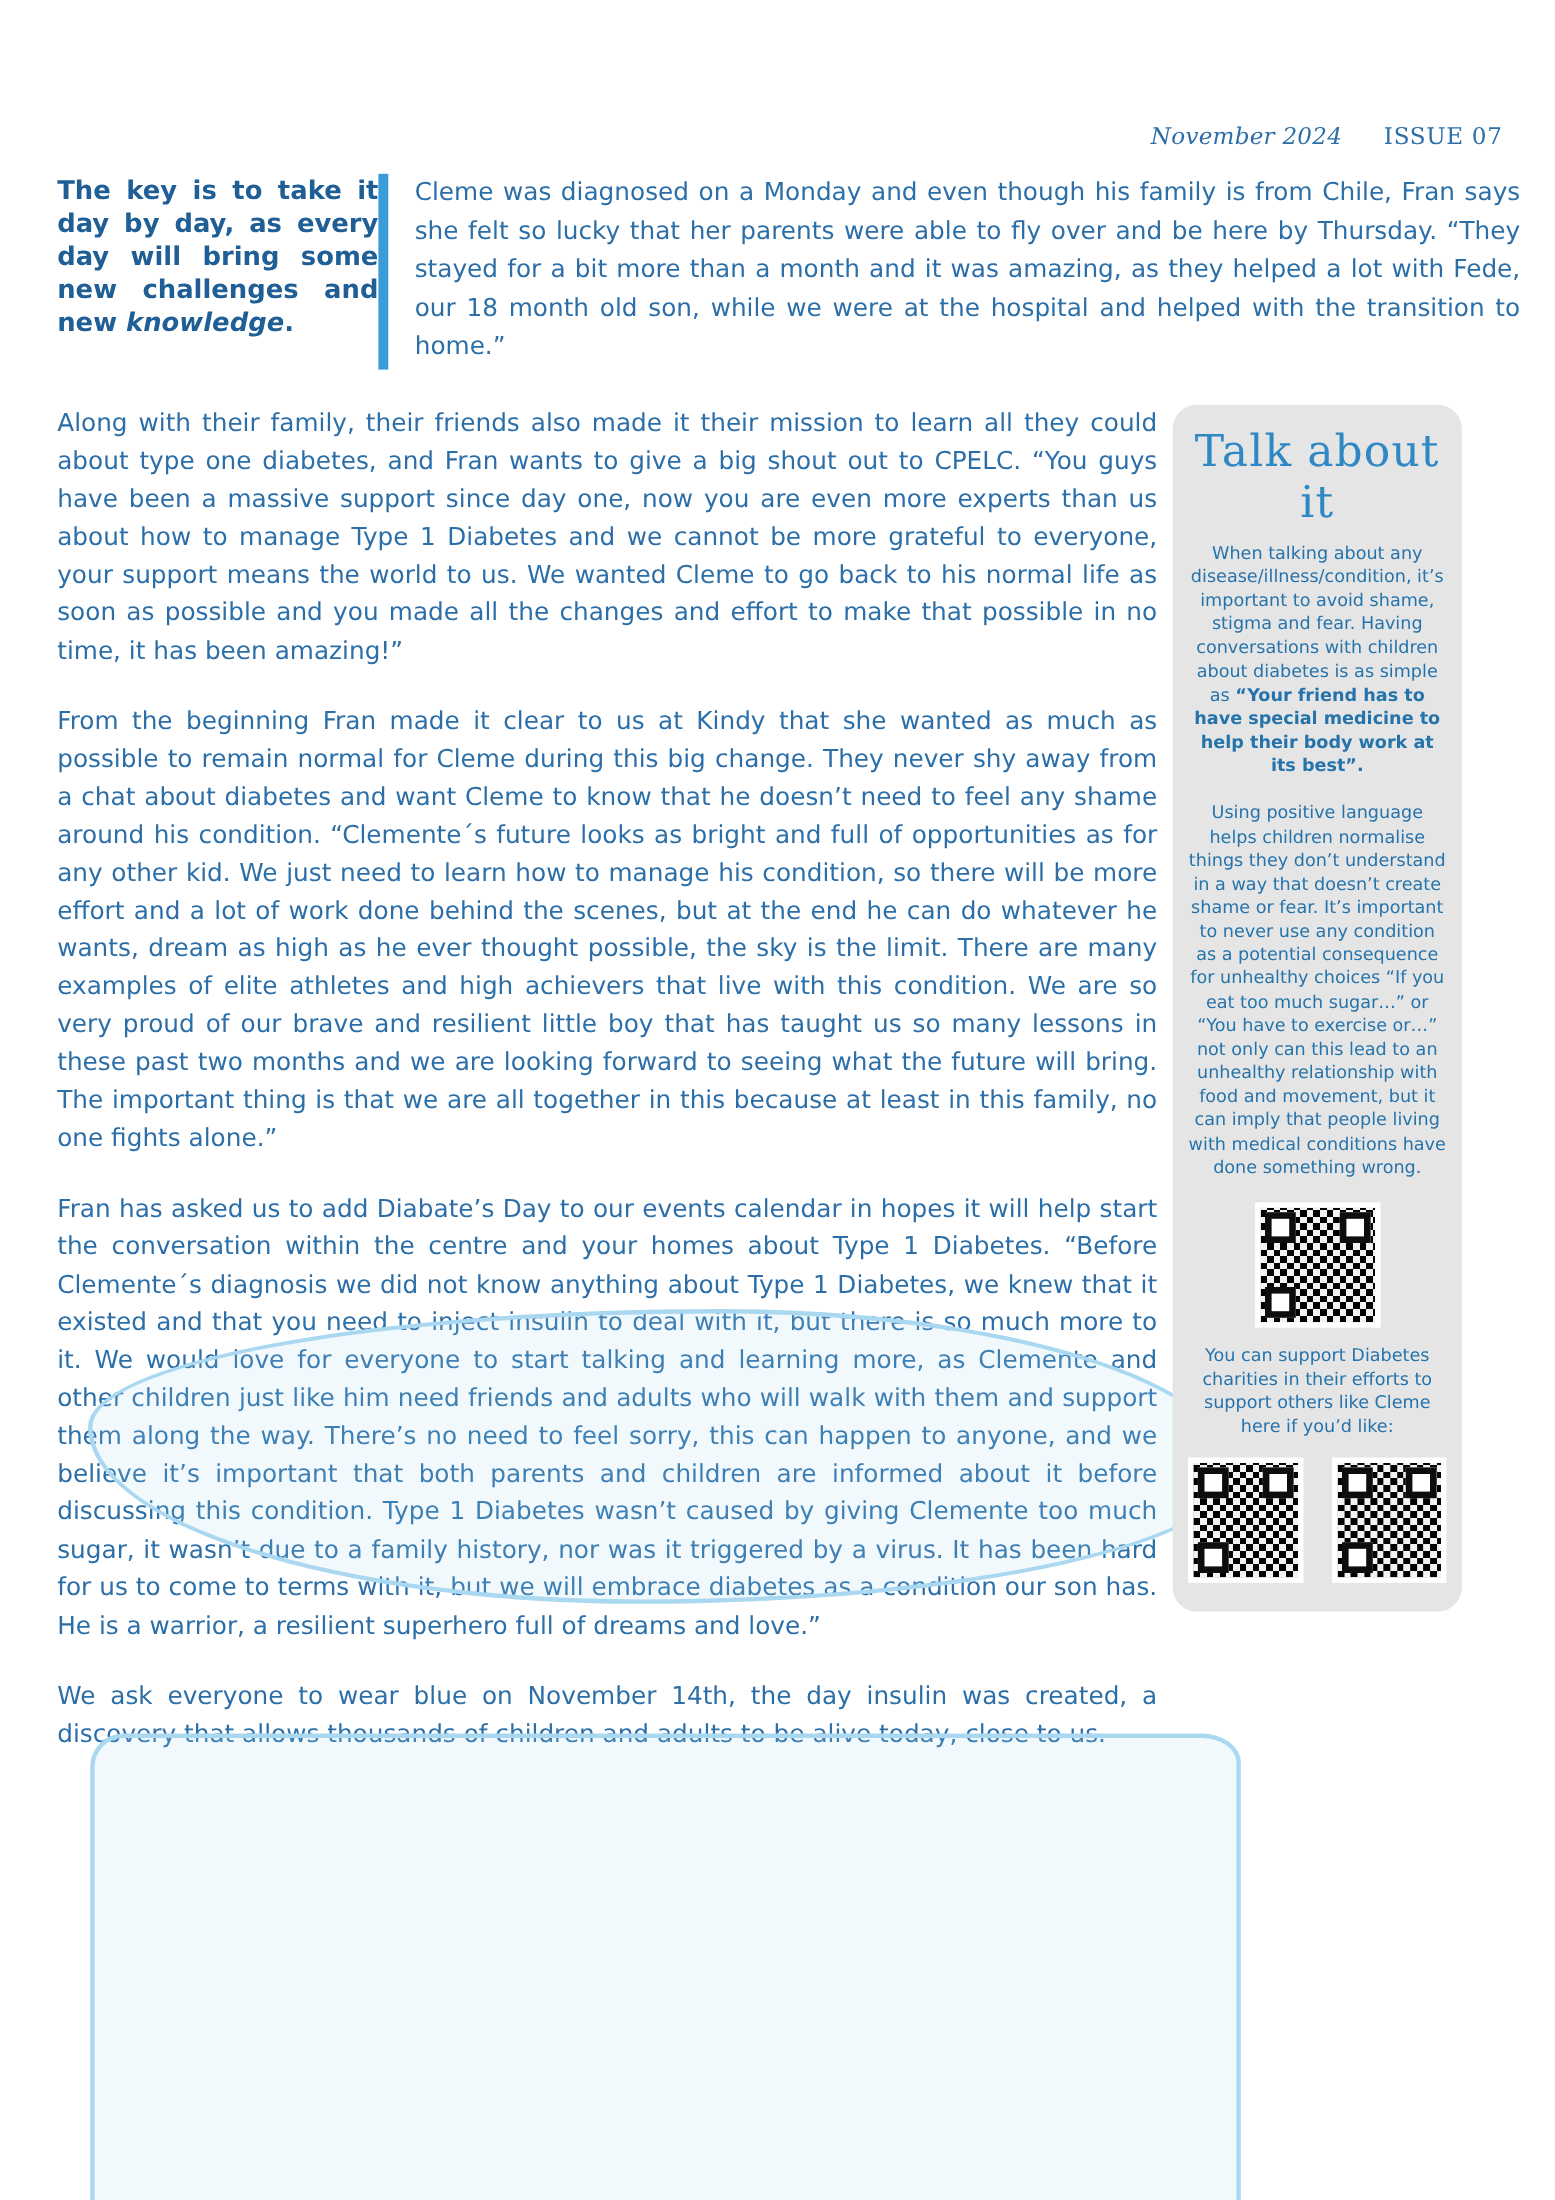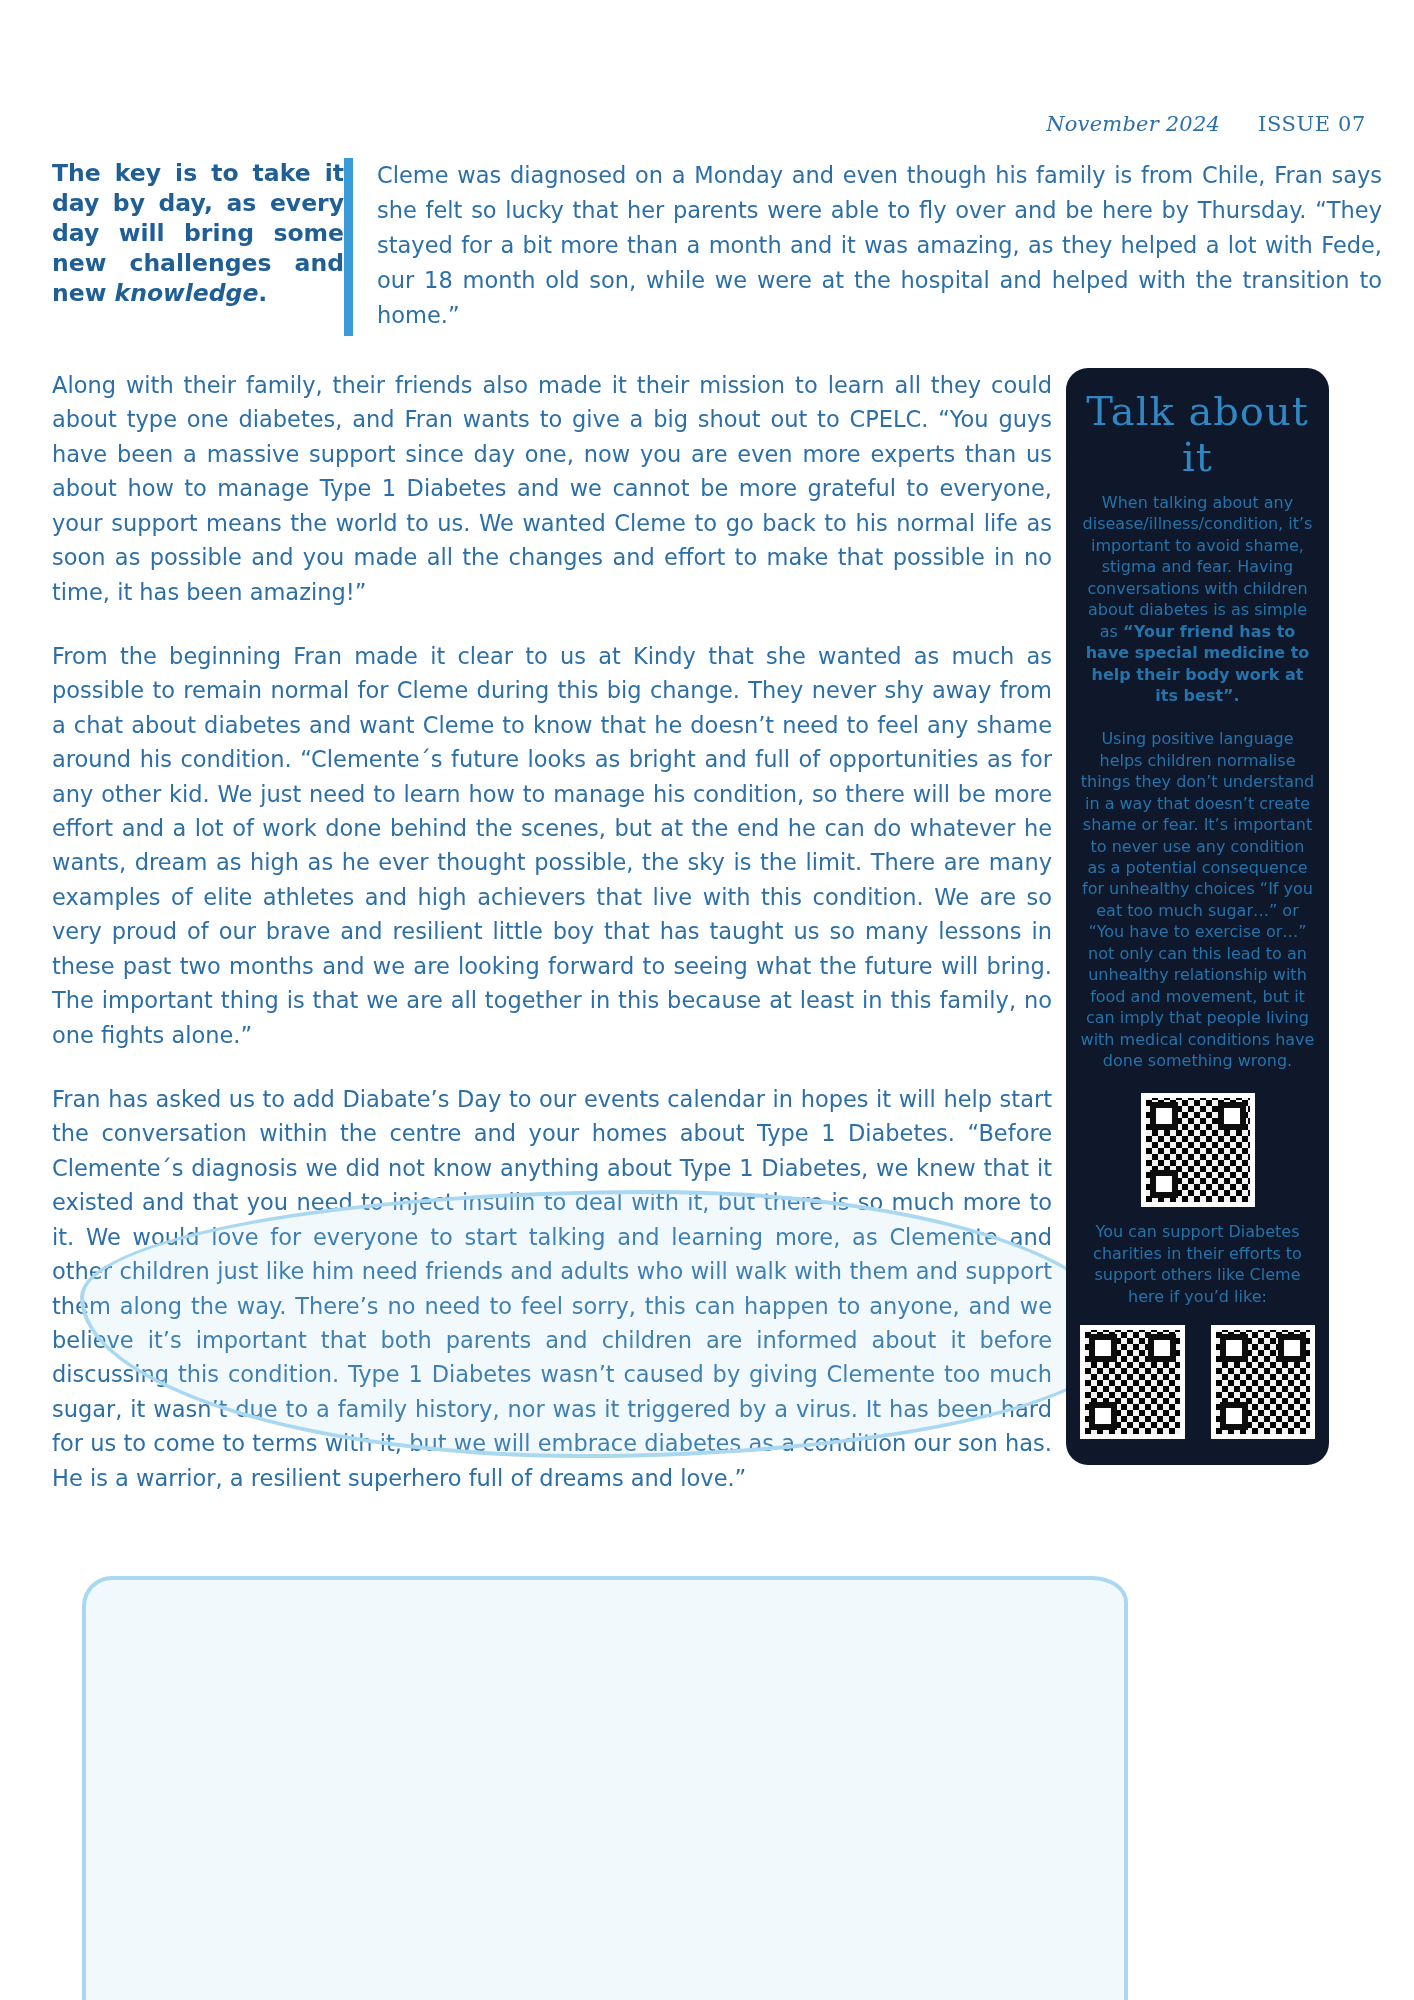--- a/index.html
+++ b/index.html
@@ -117,21 +117,21 @@
     height: 512px;
     border-radius: 30px 36px 28px 34px / 30px 26px 34px 30px;
   }
 
   
   .sidebar {
     position: absolute;
     left: 1066px;
     top: 368px;
     width: 263px;
-    background: #0f172a;
+    background: #e5e5e5;
     border-radius: 22px;
     padding: 16px 14px 26px 14px;
     box-sizing: border-box;
     text-align: center;
     color: #2573ab;
   }
   .sidebar h2 {
     margin: 4px 0 12px 0;
     font-family: "DejaVu Serif", serif;
     font-weight: normal;
@@ -197,20 +197,21 @@
       <span>The key is to take it day by day, as every day will bring some new challenges and new </span><em>knowledge</em><span>.</span>
     </div>
     <div class="rule"></div>
     <div class="lead">Cleme was diagnosed on a Monday and even though his family is from Chile, Fran says she felt so lucky that her parents were able to fly over and be here by Thursday. “They stayed for a bit more than a month and it was amazing, as they helped a lot with Fede, our 18 month old son, while we were at the hospital and helped with the transition to home.”</div>
   </div>
 
   <div class="body-col">
     <p>Along with their family, their friends also made it their mission to learn all they could about type one diabetes, and Fran wants to give a big shout out to CPELC. “You guys have been a massive support since day one, now you are even more experts than us about how to manage Type 1 Diabetes and we cannot be more grateful to everyone, your support means the world to us. We wanted Cleme to go back to his normal life as soon as possible and you made all the changes and effort to make that possible in no time, it has been amazing!”</p>
     <p>From the beginning Fran made it clear to us at Kindy that she wanted as much as possible to remain normal for Cleme during this big change. They never shy away from a chat about diabetes and want Cleme to know that he doesn’t need to feel any shame around his condition. “Clemente´s future looks as bright and full of opportunities as for any other kid. We just need to learn how to manage his condition, so there will be more effort and a lot of work done behind the scenes, but at the end he can do whatever he wants, dream as high as he ever thought possible, the sky is the limit. There are many examples of elite athletes and high achievers that live with this condition. We are so very proud of our brave and resilient little boy that has taught us so many lessons in these past two months and we are looking forward to seeing what the future will bring. The important thing is that we are all together in this because at least in this family, no one fights alone.”</p>
     <p>Fran has asked us to add Diabate’s Day to our events calendar in hopes it will help start the conversation within the centre and your homes about Type 1 Diabetes. “Before Clemente´s diagnosis we did not know anything about Type 1 Diabetes, we knew that it existed and that you need to inject insulin to deal with it, but there is so much more to it. We would love for everyone to start talking and learning more, as Clemente and other children just like him need friends and adults who will walk with them and support them along the way. There’s no need to feel sorry, this can happen to anyone, and we believe it’s important that both parents and children are informed about it before discussing this condition. Type 1 Diabetes wasn’t caused by giving Clemente too much sugar, it wasn’t due to a family history, nor was it triggered by a virus. It has been hard for us to come to terms with it, but we will embrace diabetes as a condition our son has. He is a warrior, a resilient superhero full of dreams and love.”</p>
+    <p>We ask everyone to wear blue on November 14th, the day insulin was created, a discovery that allows thousands of children and adults to be alive today, close to us.</p>
 
     <div class="hl-ring" id="ring-1"></div>
     <div class="hl-ring" id="ring-2"></div>
 
   </div>
 
   <aside class="sidebar">
     <h2>Talk about it</h2>
 
     <p>

